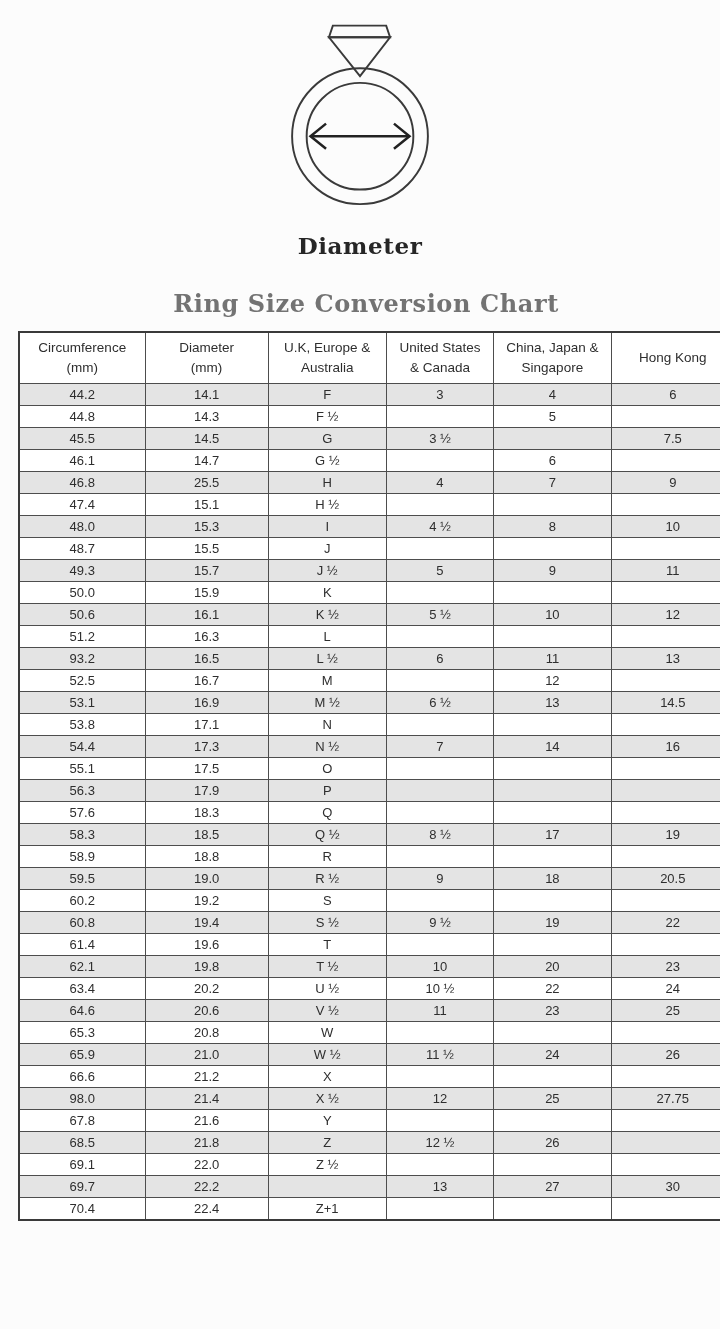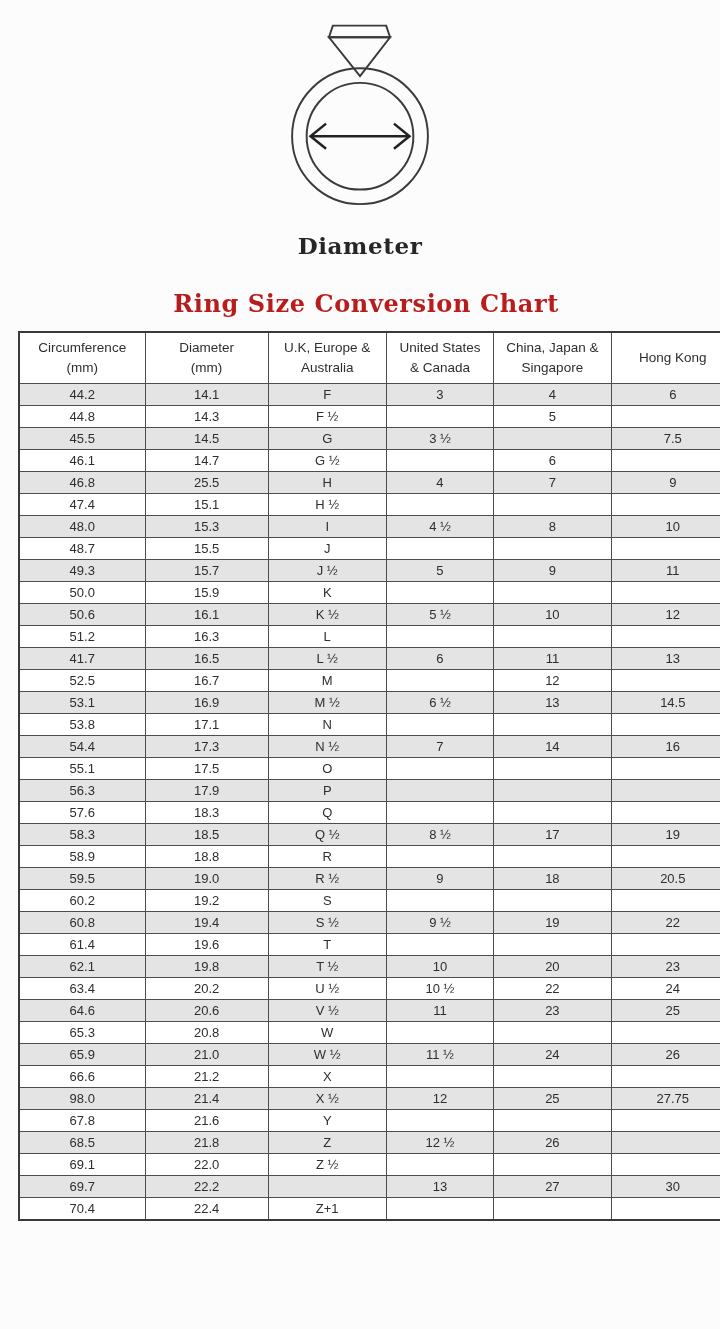--- a/index.html
+++ b/index.html
@@ -29,21 +29,21 @@
     margin-top:24px;
     color:#262626;
   }
   .chart-title{
     text-align:center;
     font-family:"DejaVu Serif",serif;
     font-weight:700;
     font-size:24px;
     letter-spacing:0.6px;
     margin:30px 0 13px 12px;
-    color:#b91c1c;
+    color:#737373;
   }
   table{
     border-collapse:collapse;
     table-layout:fixed;
     width:718px;
     margin-left:18px;
     border:2px solid var(--outer-border);
   }
   th,td{
     border:1.5px solid var(--border);
@@ -219,21 +219,21 @@
         </tr>
         <tr>
           <td>51.2</td>
           <td>16.3</td>
           <td>L</td>
           <td></td>
           <td></td>
           <td></td>
         </tr>
         <tr>
-          <td>41.7</td>
+          <td>93.2</td>
           <td>16.5</td>
           <td>L ½</td>
           <td>6</td>
           <td>11</td>
           <td>13</td>
         </tr>
         <tr>
           <td>52.5</td>
           <td>16.7</td>
           <td>M</td>

